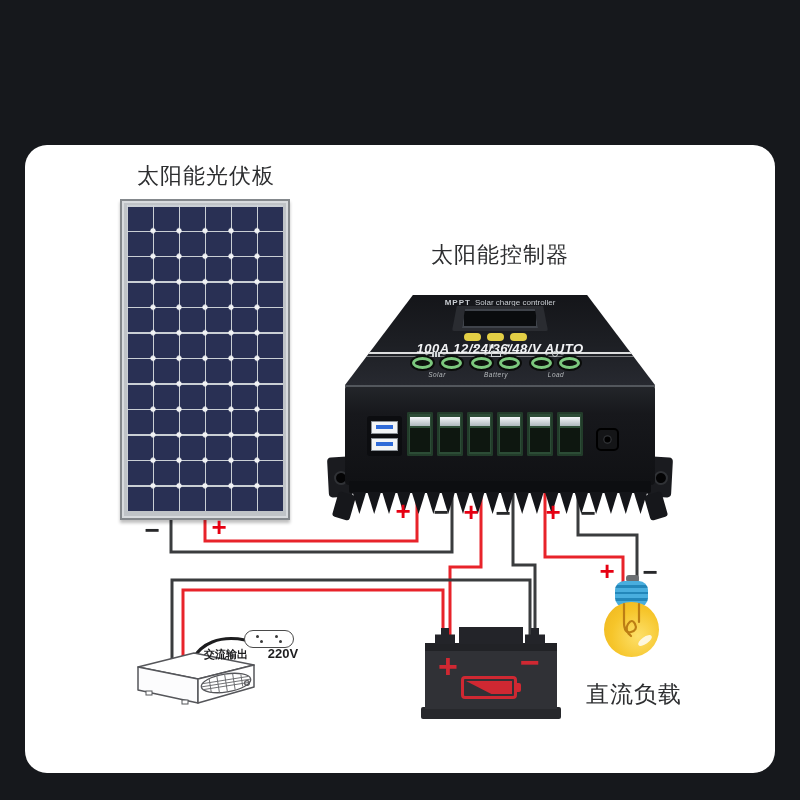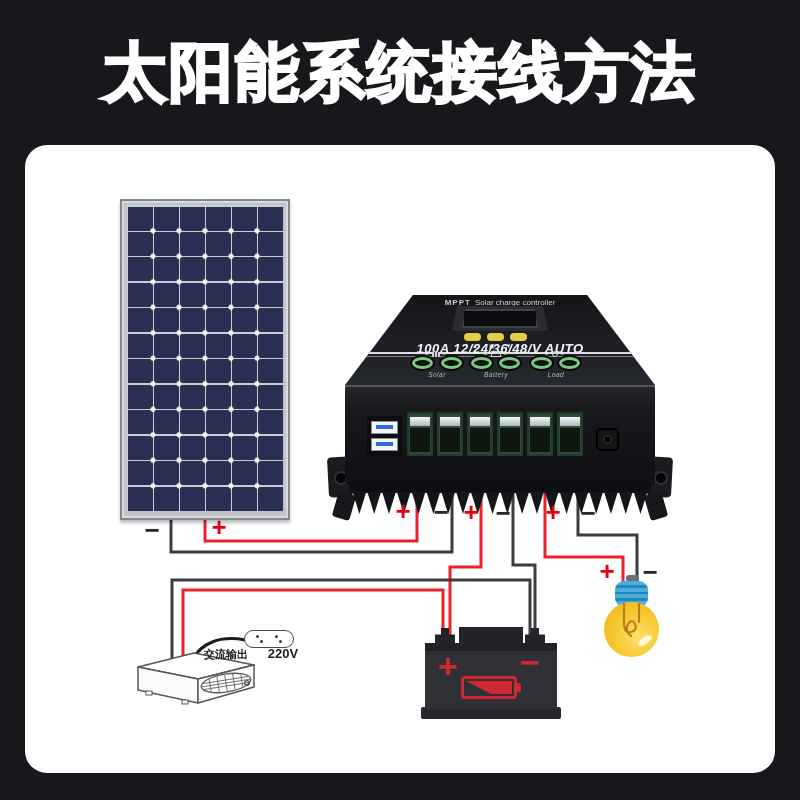--- a/index.html
+++ b/index.html
@@ -150,45 +150,44 @@
   .ac-out{position:absolute;left:176px;top:502px;width:50px;text-align:center;
     font-size:11px;font-weight:bold;color:#1c1c1e;}
   .v220{position:absolute;left:236px;top:501px;width:44px;text-align:center;
     font-size:13px;font-weight:bold;color:#1c1c1e;}
 </style>
 </head>
 <body>
 
 <div class="stage">
 
-  <div class="titlebar">
-    <h1>太阳能系统接线方法</h1>
-  </div>
 
   <div class="card">
 
     <svg class="wires" width="750" height="628" viewBox="0 0 750 628">
       <polyline points="146,366 146,407 427,407 427,328" fill="none" stroke="#3a3c3e" stroke-width="3"></polyline>
       <polyline points="180,366 180,396 392,396 392,328" fill="none" stroke="#e8232a" stroke-width="3"></polyline>
       <polyline points="456,328 456,422 425,422 425,495" fill="none" stroke="#e8232a" stroke-width="3"></polyline>
       <polyline points="488,328 488,420 510,420 510,495" fill="none" stroke="#3a3c3e" stroke-width="3"></polyline>
       <polyline points="520,328 520,412 598,412 598,442" fill="none" stroke="#e8232a" stroke-width="3"></polyline>
       <polyline points="553,328 553,390 612,390 612,442" fill="none" stroke="#3a3c3e" stroke-width="3"></polyline>
       <polyline points="147,524 147,435 505,435 505,495" fill="none" stroke="#3a3c3e" stroke-width="3"></polyline>
       <polyline points="158,524 158,445 418,445 418,495" fill="none" stroke="#e8232a" stroke-width="3"></polyline>
       <path d="M168,514 C176,499 194,490 220,495" fill="none" stroke="#1d1d1f" stroke-width="3" stroke-linecap="round"></path>
     </svg>
 
+    <div class="clabel lbl-panel">太阳能光伏板</div>
     <div class="panel">
       <div class="pgrid"></div>
       <div class="pdots"></div>
     </div>
     <span class="pm blk pm-p-minus">−</span>
     <span class="pm red pm-p-plus">+</span>
 
+    <div class="clabel lbl-ctrl">太阳能控制器</div>
     <div class="ear ear-l"></div>
     <div class="ear ear-r"></div>
     <div class="flange flange-l"></div>
     <div class="flange flange-r"></div>
 
     <div class="ctrl-top">
       <div class="mppt-row">
         <span class="brand">MPPT</span>
         <span>Solar charge controller</span>
       </div>
@@ -293,20 +292,21 @@
     <span class="pm red pm-bp">+</span>
     <span class="pm blk pm-bm">−</span>
     <div class="bulb-cap"></div>
     <div class="bulb-base"></div>
     <div class="bulb-glass">
       <svg width="55" height="55" viewBox="0 0 55 55">
         <path d="M20,2 V20 M35,2 V20 M20,20 Q20,32 27,30 Q34,28 31,22 Q28,16 24,22 Q20,28 27,34" stroke="#bc7e14" stroke-width="2.2" fill="none" stroke-linecap="round"></path>
       </svg>
       <div class="bulb-hl"></div>
     </div>
+    <div class="clabel lbl-load">直流负载</div>
 
     <svg class="inv" viewBox="0 0 130 72">
       <polygon points="8,24 64,10 124,22 68,36" fill="#ffffff" stroke="#55565a" stroke-width="1.5" stroke-linejoin="round"></polygon>
       <polygon points="8,24 68,36 68,60 8,47" fill="#fcfcfd" stroke="#55565a" stroke-width="1.5" stroke-linejoin="round"></polygon>
       <polygon points="68,36 124,22 124,44 68,60" fill="#ffffff" stroke="#55565a" stroke-width="1.5" stroke-linejoin="round"></polygon>
       <g transform="rotate(-9 96 40)">
         <ellipse cx="96" cy="40" rx="25" ry="9" fill="#fff" stroke="#55565a" stroke-width="1.3"></ellipse>
         <path d="M73,37 h46 M71,40 h50 M73,43 h46 M80,33 v14 M88,32 v17 M96,31 v18 M104,32 v16 M112,34 v12" stroke="#6a6b6e" stroke-width="0.9" fill="none"></path>
       </g>
       <circle cx="117" cy="40" r="2.4" fill="none" stroke="#55565a" stroke-width="1.2"></circle>

